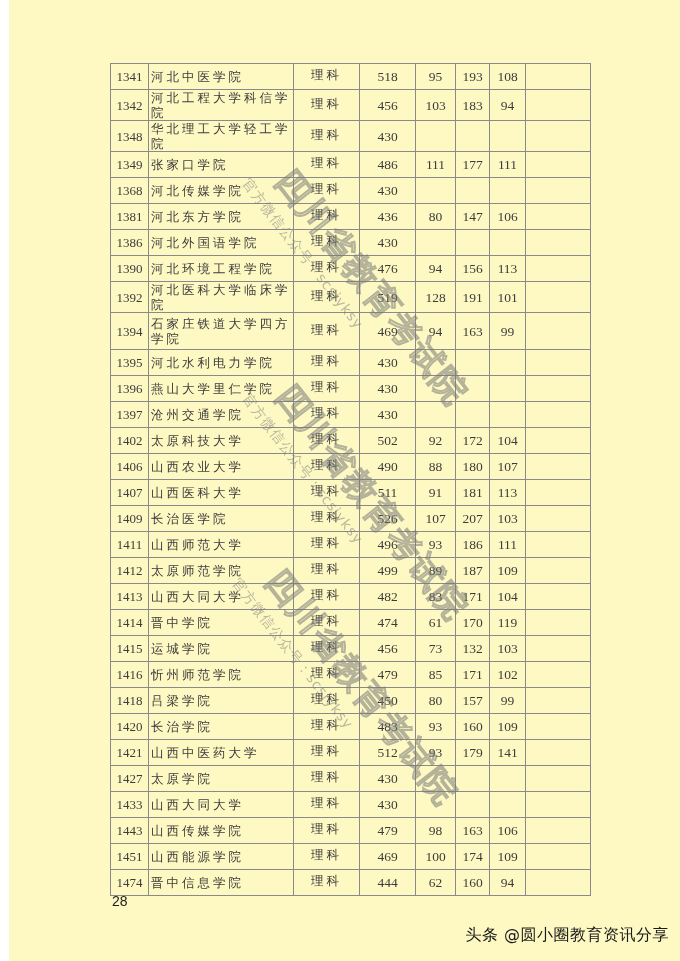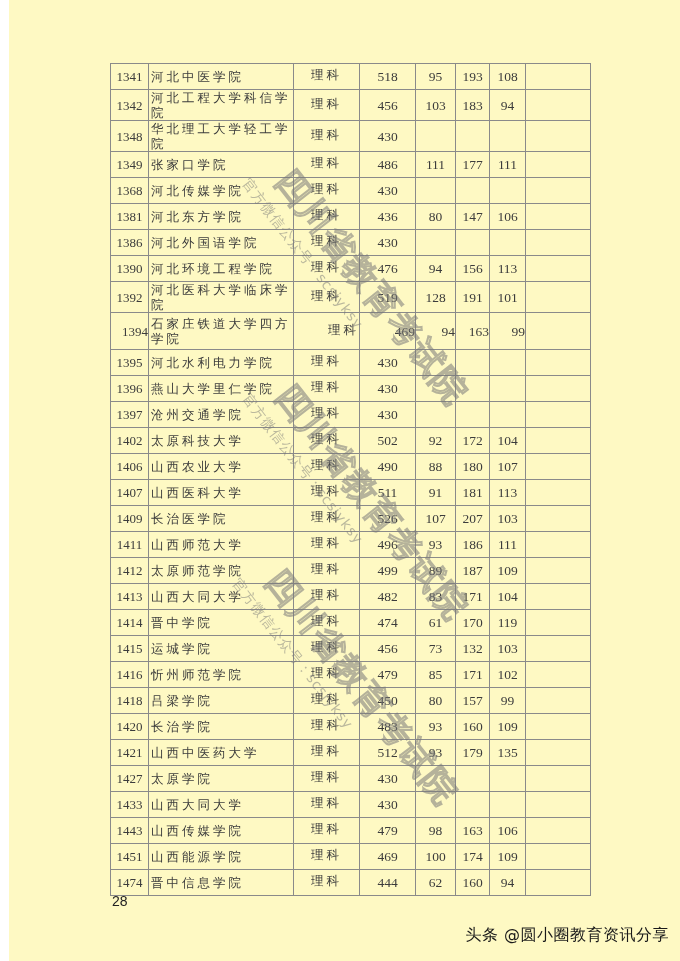--- a/index.html
+++ b/index.html
@@ -3,21 +3,21 @@
 <meta charset="utf-8">
 <style>
   html, body { margin: 0; padding: 0; background: #ffffff; }
   body { width: 680px; height: 961px; position: relative; overflow: hidden;
          font-family: "DejaVu Serif", "Liberation Serif", serif; color: #3a3a3a; }
   .page { position: absolute; left: 9px; top: 0; width: 680px; height: 961px; background: #fef9c3; }
   table.scores { position: absolute; left: 101px; top: 63px; width: 480px;
                  border-collapse: collapse; table-layout: fixed; }
   table.scores td { border: 1px solid #8a8a8a; height: 25px; padding: 0; font-size: 13px;
                     text-align: center; vertical-align: middle; line-height: 15px; color: #3c3c3c; }
-  table.scores tr.tall td { height: 36px; text-align: right; }
+  table.scores tr.tall td { height: 36px; }
   td.code { font-family: "Liberation Serif", serif; font-size: 13.5px; letter-spacing: 0; }
   td.name { text-align: left !important; padding-left: 2px !important; letter-spacing: 3px;
             font-family: "DejaVu Sans", sans-serif; font-size: 12.5px !important; color: #444; }
   td.subject { letter-spacing: 3px; font-family: Liberation Mono, monospace; font-size: 12.5px !important; color:#444; }
   td.num { font-family: "Liberation Serif", serif; font-size: 13.5px !important; }
   .page-number { position: absolute; left: 103px; top: 893px; font-size: 14px;
                  font-family: "Liberation Sans", sans-serif; color: #222; }
   .footer-credit { position: absolute; right: 20px; top: 925px; font-size: 16px;
                    font-family: "DejaVu Sans", sans-serif; color: #1a1a1a; letter-spacing: 0.5px; }
   .watermark { position: absolute; pointer-events: none; transform-origin: left top; }
@@ -292,21 +292,21 @@
           <td class="num">109</td>
           <td class="num"></td>
         </tr>
         <tr>
           <td class="code">1421</td>
           <td class="name">山西中医药大学</td>
           <td class="subject">理科</td>
           <td class="num">512</td>
           <td class="num">93</td>
           <td class="num">179</td>
-          <td class="num">135</td>
+          <td class="num">141</td>
           <td class="num"></td>
         </tr>
         <tr>
           <td class="code">1427</td>
           <td class="name">太原学院</td>
           <td class="subject">理科</td>
           <td class="num">430</td>
           <td class="num"></td>
           <td class="num"></td>
           <td class="num"></td>

